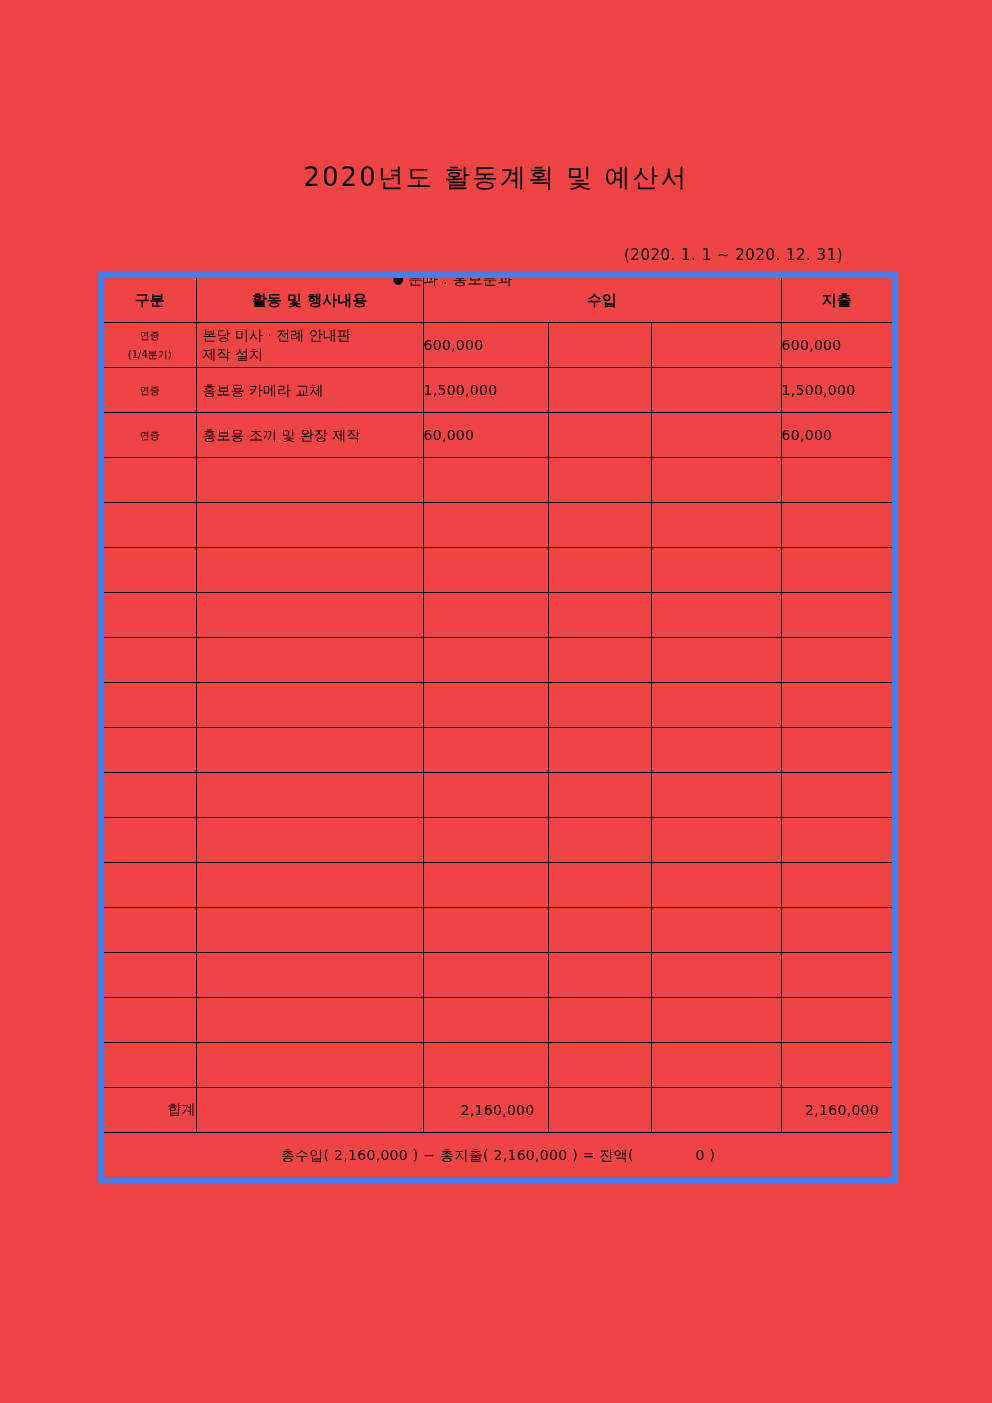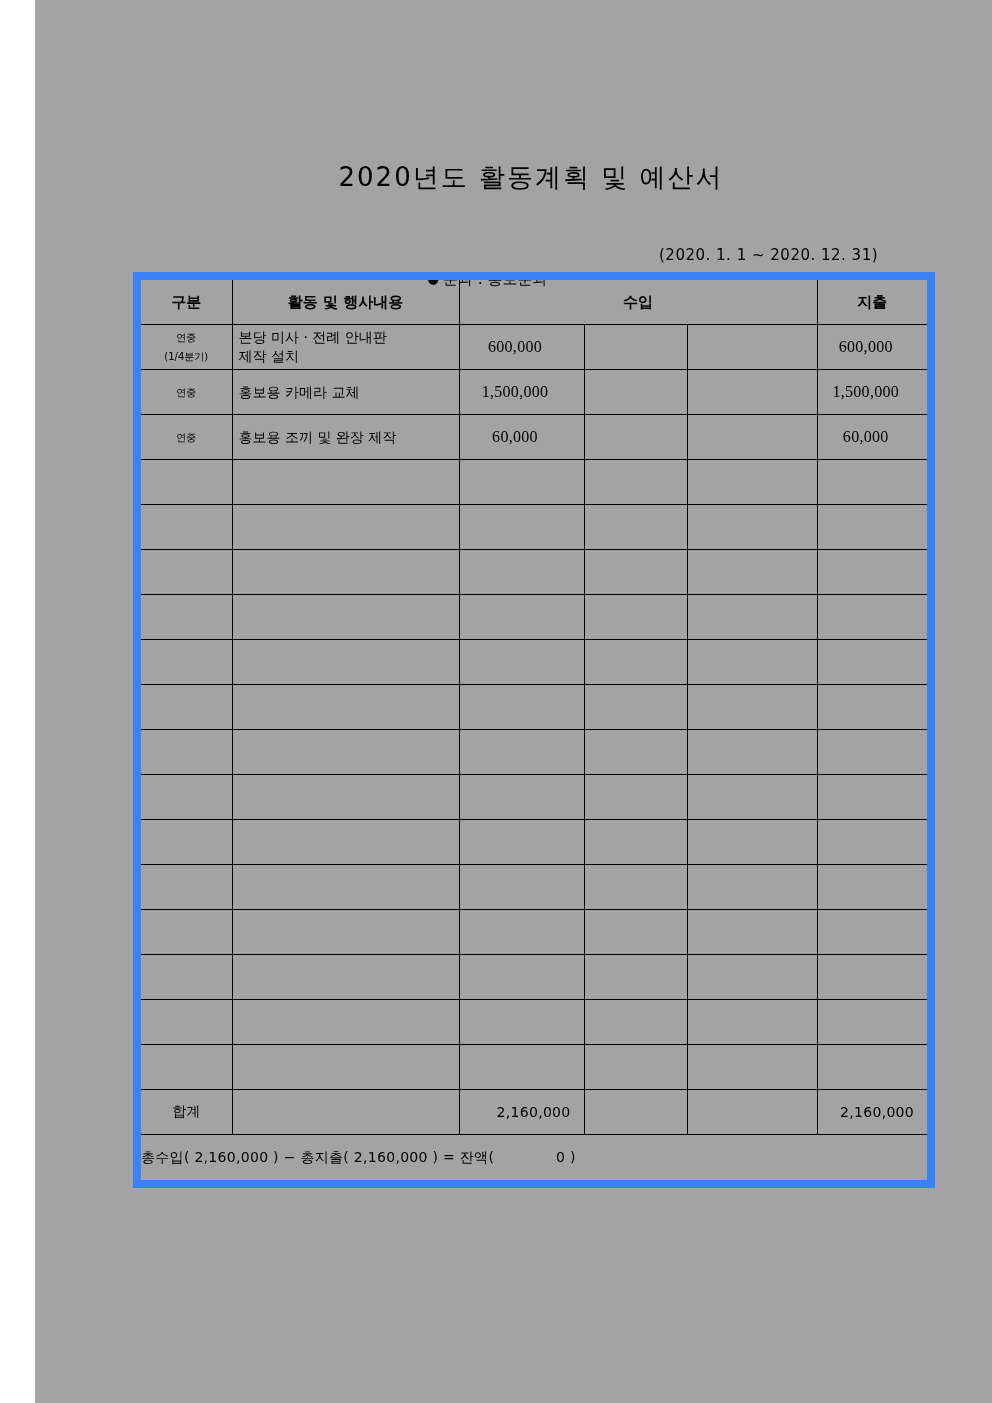--- a/index.html
+++ b/index.html
@@ -12,22 +12,21 @@
     height: 1403px;
     position: relative;
     font-family: "DejaVu Sans", "Liberation Sans", sans-serif;
     color: #000000;
     overflow: hidden;
   }
 
   .page {
     position: absolute;
     inset: 0;
-    background: #a3a3a3;
-    margin-left: 35px;
+    background: #ef4444;
   }
 
   
   .doc-title {
     position: absolute;
     top: 160px;
     left: 0;
     width: 992px;
     text-align: center;
     font-size: 26px;
@@ -77,21 +76,21 @@
     font-weight: normal;
   }
   .budget-table th {
     font-weight: bold;
     text-align: center;
     font-size: 15px;
   }
 
   
   .budget-table {
-    border: 8px solid #3b82f6;
+    border: 6px solid #3b82f6;
   }
 
   
   col.c-gubun   { width: 95px; }
   col.c-detail  { width: 227px; }
   col.c-bondang { width: 125px; }
   col.c-jache   { width: 103px; }
   col.c-etc     { width: 130px; }
   col.c-jichul  { width: 114px; }
 
@@ -106,43 +105,42 @@
     font-size: 10px;
   }
   tr.data-row td.cell-detail {
     text-align: left;
     padding: 0 6px;
     line-height: 19px;
     white-space: pre-line;
     font-size: 14px;
   }
   tr.data-row td.cell-num {
-    text-align: center;
+    text-align: left;
     padding-right: 13px;
-    font-size: 16px;
+    font-size: 14px;
     letter-spacing: 0.3px;
-    font-family: Liberation Serif, serif;
   }
   tr.empty-row td { height: 44px; }
 
   tr.total-row td {
     height: 44px;
     border-top: 1px solid #000;
   }
-  tr.total-row td.cell-gubun { text-align: center; font-size: 14px; }
+  tr.total-row td.cell-gubun { text-align: right; font-size: 14px; }
   tr.total-row td.cell-num {
     text-align: right;
     padding-right: 13px;
     font-size: 14px;
     letter-spacing: 0.3px;
   }
 
   tr.summary-row td {
     height: 45px;
-    text-align: left;
+    text-align: center;
     font-size: 14px;
     white-space: pre;
     letter-spacing: 0.3px;
   }
 </style>
 </head>
 <body>
 
 <div class="page">
 

